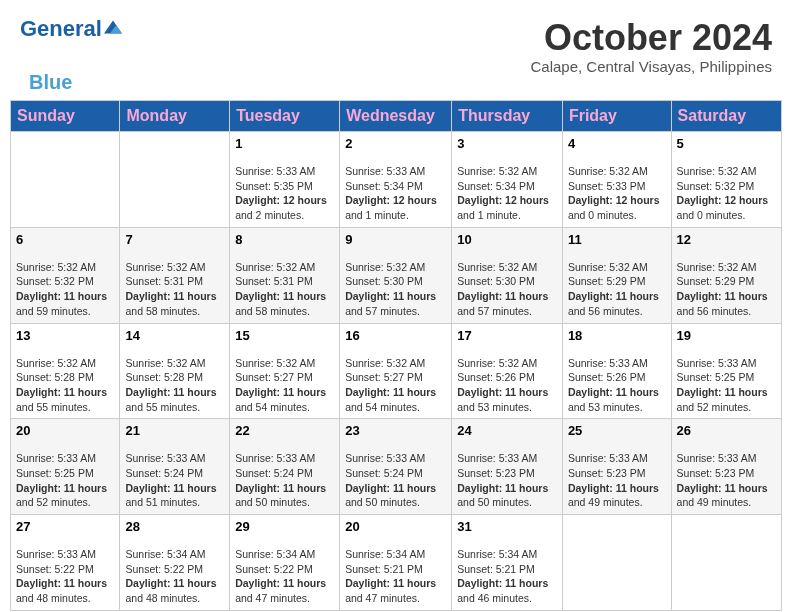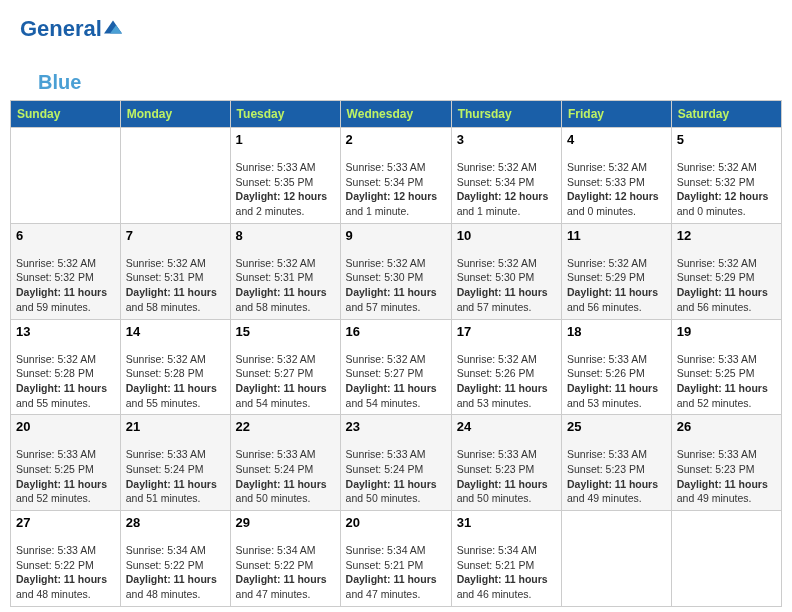--- a/index.html
+++ b/index.html
@@ -49,24 +49,24 @@
       font-size: 15px;
       color: #555;
     }
     .calendar {
       width: 100%;
       border-collapse: collapse;
       font-size: 11px;
     }
     .calendar th {
       background: #1a5fa8;
-      color: #bef264;
+      color: #f9a8d4;
       text-align: left;
       padding: 6px 6px;
-      font-size: 12px;
+      font-size: 16px;
       font-weight: bold;
       border: 1px solid #ccc;
     }
     .calendar td {
       border: 1px solid #ccc;
       vertical-align: top;
       padding: 4px 5px;
       min-height: 80px;
       width: 113px;
     }
@@ -96,21 +96,25 @@
   <div class="logo">
     <div style="display:flex; align-items:center;">
       <span class="logo-text">
         <span class="blue">General</span>
       </span>
       <svg class="logo-icon" viewBox="0 0 30 22" xmlns="http://www.w3.org/2000/svg" style="margin-left:2px; margin-top:-4px;">
         <polygon points="0,22 15,0 30,22" fill="#1a5fa8"></polygon>
         <polygon points="10,22 20,8 30,22" fill="#4a9fd4"></polygon>
       </svg>
     </div>
-    <span class="logo-text" style="color:#4a9fd4; font-size:20px; margin-top:-4px; margin-left:18px;">Blue</span>
+    <span class="logo-text" style="color:#4a9fd4; font-size:20px; margin-top:-4px; margin-left:9px;">Blue</span>
+  </div>
+  <div class="title-block">
+    <div class="month-title">October 2024</div>
+    <div class="location">Calape, Central Visayas, Philippines</div>
   </div>
 </div>
 
 <table class="calendar">
   <thead>
     <tr>
     <th>Sunday</th>
         <th>Monday</th>
         <th>Tuesday</th>
         <th>Wednesday</th>

